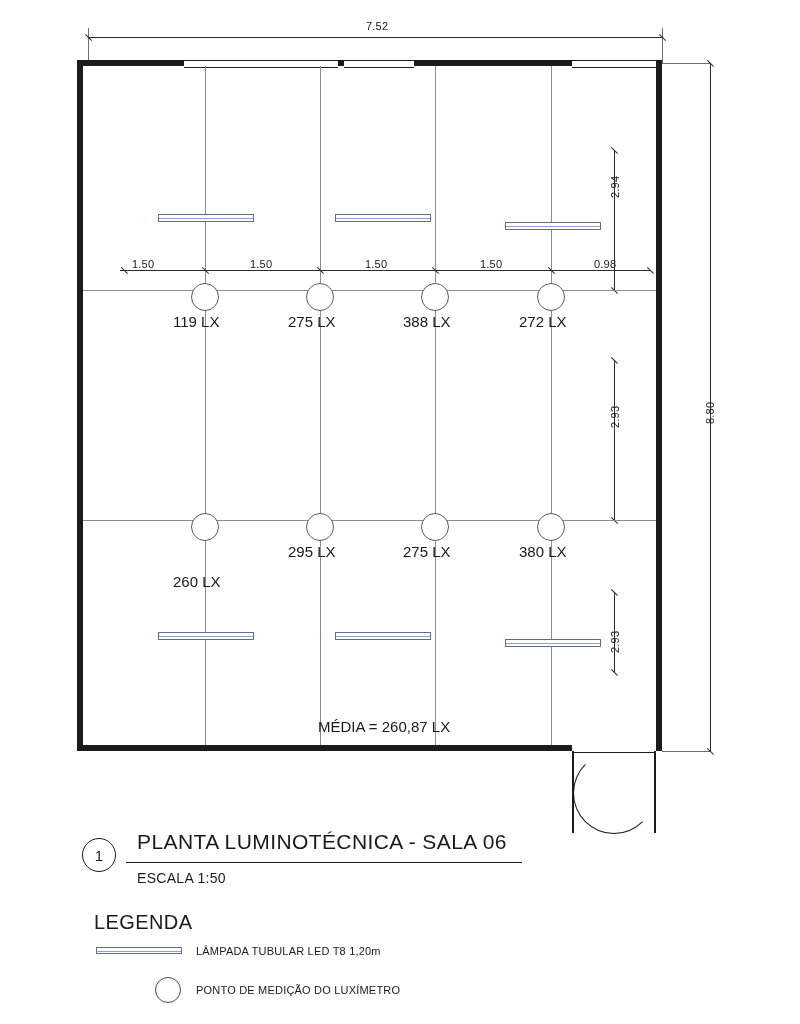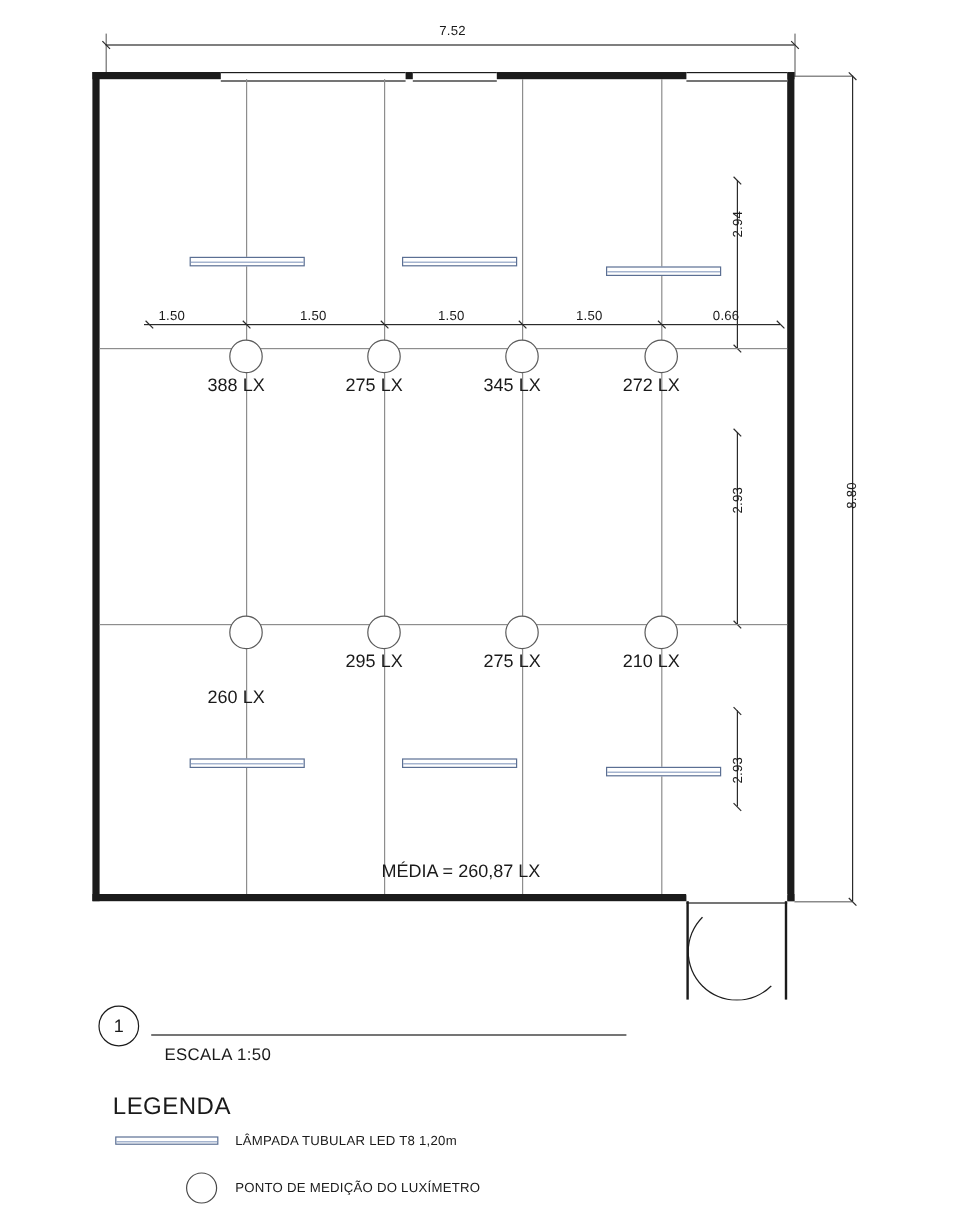--- a/index.html
+++ b/index.html
@@ -249,45 +249,45 @@
   <div class="tick" style="left:201px; top:270px;"></div>
   <div class="tick" style="left:316px; top:270px;"></div>
   <div class="tick" style="left:431px; top:270px;"></div>
   <div class="tick" style="left:547px; top:270px;"></div>
   <div class="tick" style="left:646px; top:270px;"></div>
 
   <div class="dimtext" style="left:132px; top:258px;">1.50</div>
   <div class="dimtext" style="left:250px; top:258px;">1.50</div>
   <div class="dimtext" style="left:365px; top:258px;">1.50</div>
   <div class="dimtext" style="left:480px; top:258px;">1.50</div>
-  <div class="dimtext" style="left:594px; top:258px;">0.66</div>
+  <div class="dimtext" style="left:594px; top:258px;">0.98</div>
 
   <div class="lamp" style="left:158px; top:214px; width:96px; height:8px;"></div>
   <div class="lamp" style="left:335px; top:214px; width:96px; height:8px;"></div>
   <div class="lamp" style="left:505px; top:222px; width:96px; height:8px;"></div>
 
   <div class="lamp" style="left:158px; top:632px; width:96px; height:8px;"></div>
   <div class="lamp" style="left:335px; top:632px; width:96px; height:8px;"></div>
   <div class="lamp" style="left:505px; top:639px; width:96px; height:8px;"></div>
 
   <div class="point" style="left:191px; top:283px;"></div>
   <div class="pointlabel" style="left:173px; top:313px;">
-    <span>388</span>
+    <span>119</span>
     <span>LX</span>
   </div>
 
   <div class="point" style="left:306px; top:283px;"></div>
   <div class="pointlabel" style="left:288px; top:313px;">
     <span>275</span>
     <span>LX</span>
   </div>
 
   <div class="point" style="left:421px; top:283px;"></div>
   <div class="pointlabel" style="left:403px; top:313px;">
-    <span>345</span>
+    <span>388</span>
     <span>LX</span>
   </div>
 
   <div class="point" style="left:537px; top:283px;"></div>
   <div class="pointlabel" style="left:519px; top:313px;">
     <span>272</span>
     <span>LX</span>
   </div>
 
   <div class="point" style="left:191px; top:513px;"></div>
@@ -303,33 +303,34 @@
   </div>
 
   <div class="point" style="left:421px; top:513px;"></div>
   <div class="pointlabel" style="left:403px; top:543px;">
     <span>275</span>
     <span>LX</span>
   </div>
 
   <div class="point" style="left:537px; top:513px;"></div>
   <div class="pointlabel" style="left:519px; top:543px;">
-    <span>210</span>
+    <span>380</span>
     <span>LX</span>
   </div>
 
   <div class="media" style="left:318px; top:718px;">MÉDIA = 260,87 LX</div>
 
   <div class="doorleaf" style="left:572px; top:751px; width:2px; height:82px;"></div>
   <div class="doorarc" style="left:573px; top:752px; width:82px; height:82px;"></div>
   <div class="wall" style="left:654px; top:751px; width:2px; height:82px;"></div>
 
   <div class="titlecircle" style="left:82px; top:838px;">
     <span>1</span>
   </div>
+  <div class="titletext" style="left:137px; top:830px;">PLANTA LUMINOTÉCNICA - SALA 06</div>
   <div class="titlerule" style="left:126px; top:862px; width:396px;"></div>
   <div class="subtitletext" style="left:137px; top:870px;">ESCALA 1:50</div>
 
   <div class="legendtitle" style="left:94px; top:911px;">LEGENDA</div>
 
   <div class="legend-lamp" style="left:96px; top:947px;"></div>
   <div class="legendtext" style="left:196px; top:945px;">LÂMPADA TUBULAR LED T8 1,20m</div>
 
   <div class="legend-point" style="left:155px; top:977px;"></div>
   <div class="legendtext" style="left:196px; top:984px;">PONTO DE MEDIÇÃO DO LUXÍMETRO</div>

